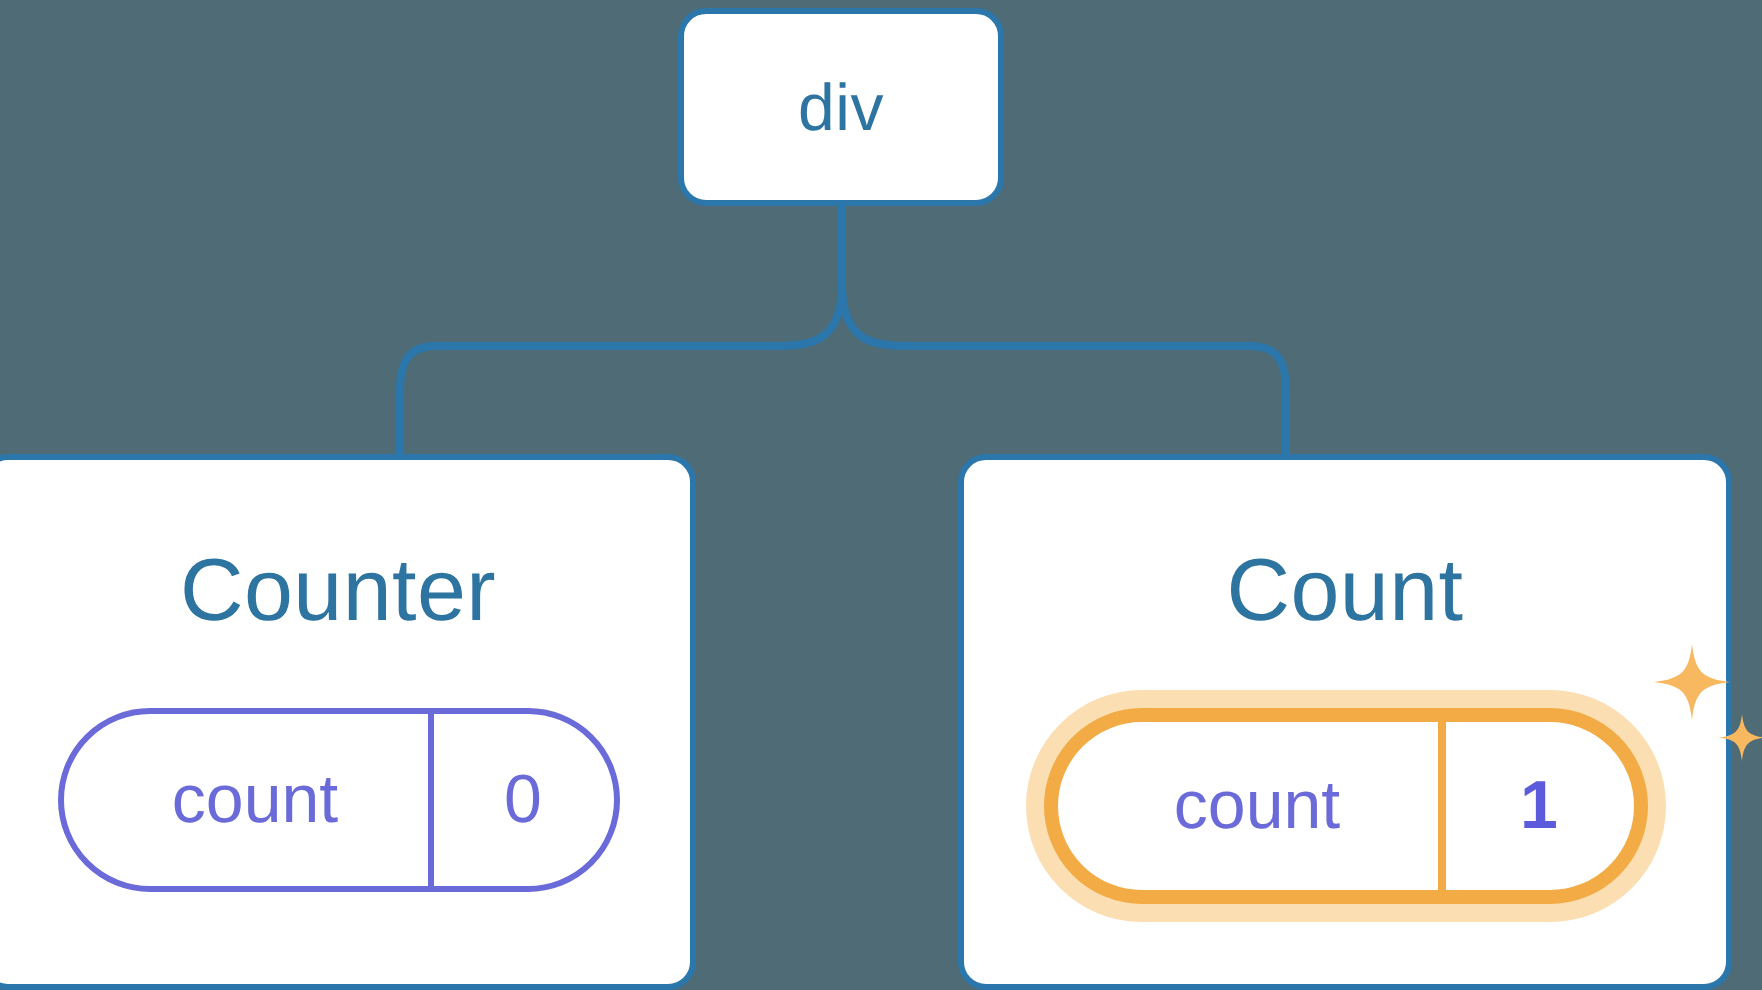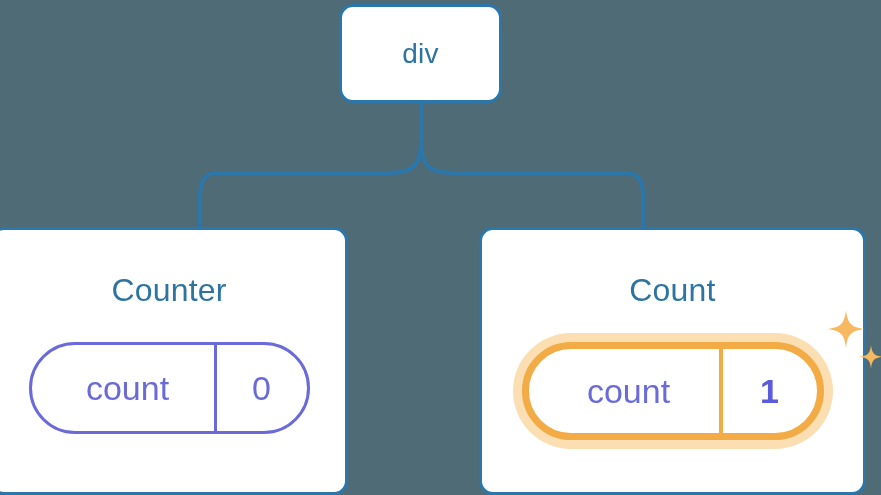--- a/index.html
+++ b/index.html
@@ -46,21 +46,21 @@
 
   
   #node-root {
     left: 339px;
     top: 4px;
     width: 163px;
     height: 99px;
     justify-content: center;
   }
   #node-root .node-title {
-    font-size: 28px;
+    font-size: 33px;
     color: #2e74a0;
     letter-spacing: 0.3px;
     line-height: 1;
   }
 
   
   .node-child {
     height: 268px;
     padding-top: 44px;
   }
@@ -68,21 +68,21 @@
     left: -10px;
     top: 227px;
     width: 358px;
   }
   #node-count {
     left: 479px;
     top: 227px;
     width: 387px;
   }
   .node-child .node-title {
-    font-size: 32px;
+    font-size: 44px;
     color: #2e74a0;
     letter-spacing: 0.2px;
     line-height: 1;
     margin: 0;
     font-weight: 400;
   }
 
   
   .pill-wrap {
     position: relative;

